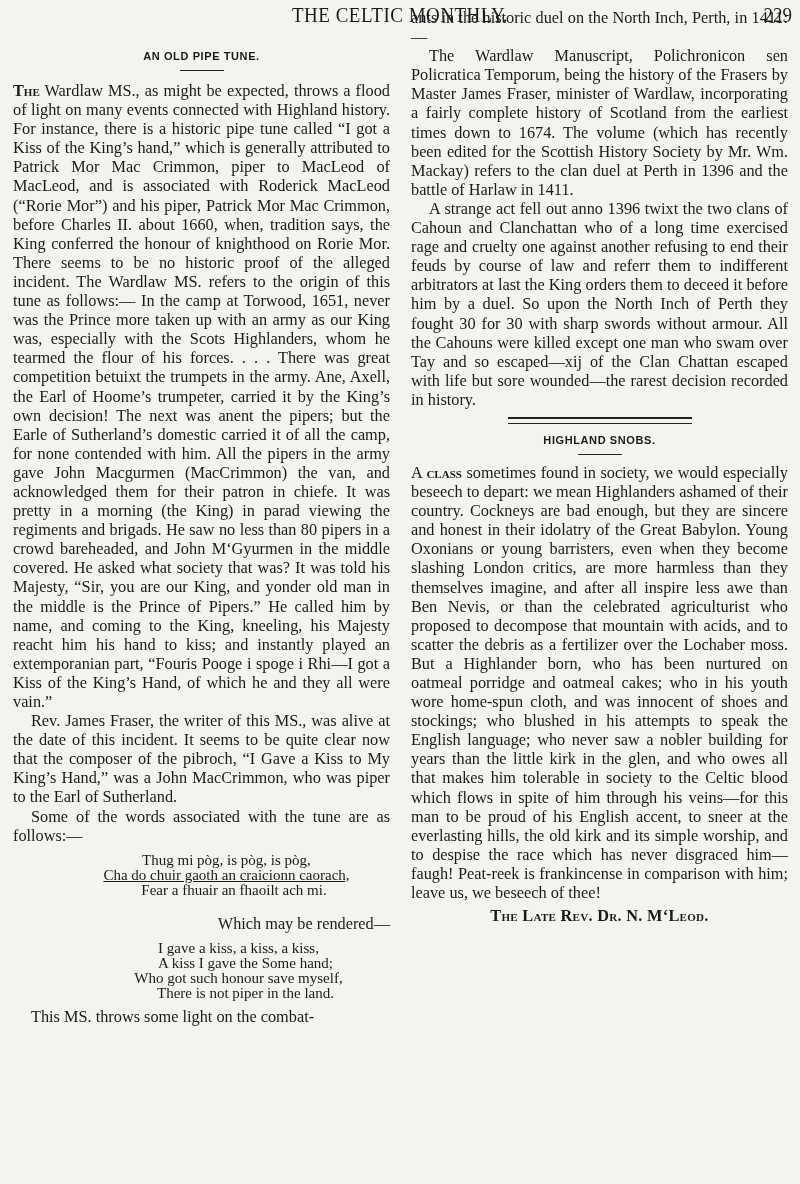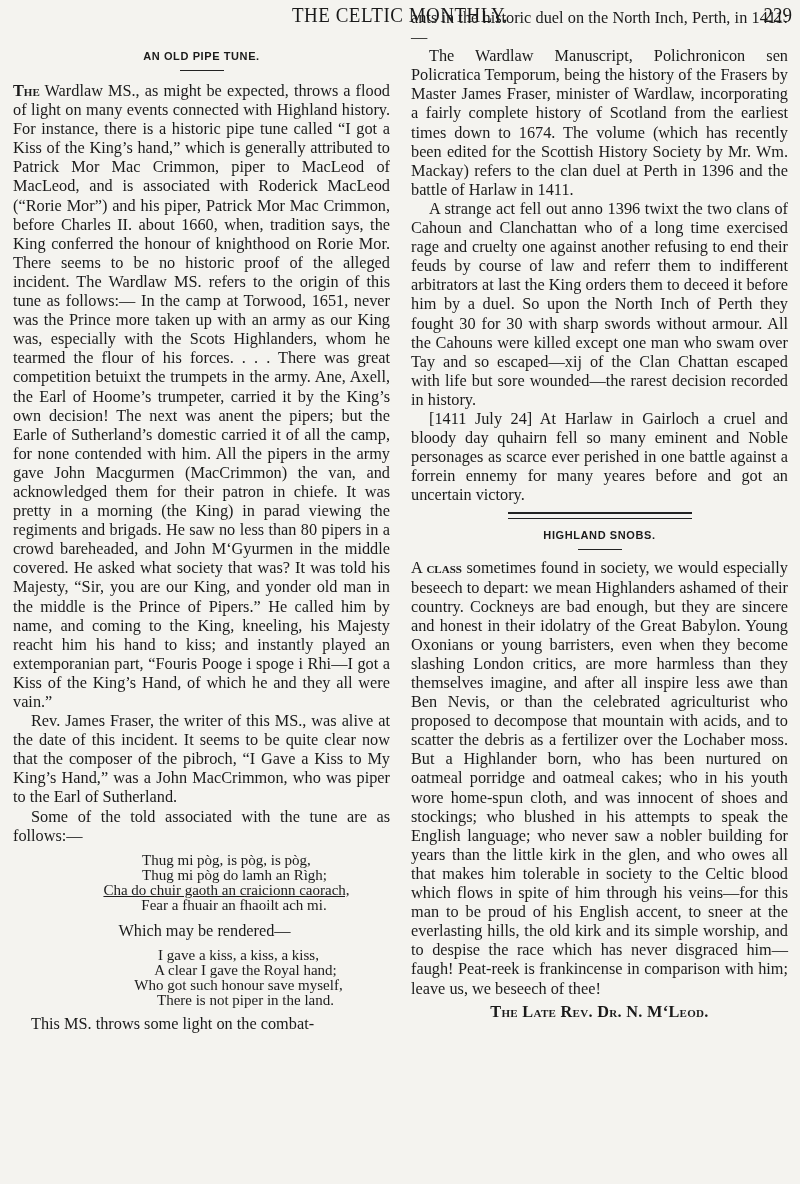--- a/index.html
+++ b/index.html
@@ -54,67 +54,65 @@
   }
   .verse .line { display: block; white-space: nowrap; }
   .v1 .l0 { padding-left: 50px; }
   .v1 .l1 { padding-left: 66px; }
   .v1 .l2 { padding-left: 50px; text-decoration: underline; }
   .v1 .l3 { padding-left: 65px; }
   .v2 .l0 { padding-left: 74px; }
   .v2 .l1 { padding-left: 88px; }
   .v2 .l2 { padding-left: 74px; }
   .v2 .l3 { padding-left: 88px; }
-  .which { margin-top: 8px; text-align: center; padding-left: 6px; }
+  .which { margin-top: 16px; text-align: right; padding-left: 6px; }
   .signature {
     text-align: center; font-variant: small-caps; padding-right: 0;
     letter-spacing: 0.3px; margin-top: 4px; font-weight: bold;
   }
 </style>
 </head>
 <body>
 
 <div class="page-header">
   <div class="running-title">THE CELTIC MONTHLY.</div>
   <div class="page-number">229</div>
 </div>
 
 <div class="col col-left">
   <h2 class="heading heading-left">AN OLD PIPE TUNE.</h2>
   <div class="short-rule"></div>
 
   <p><span class="smallcaps">The</span><span> Wardlaw MS., as might be expected, throws a flood of light on many events connected with Highland history. For instance, there is a historic pipe tune called “I got a Kiss of the King’s hand,” which is generally attributed to Patrick Mor Mac Crimmon, piper to MacLeod of MacLeod, and is associated with Roderick MacLeod (“Rorie Mor”) and his piper, Patrick Mor Mac Crimmon, before Charles II. about 1660, when, tradition says, the King conferred the honour of knighthood on Rorie Mor. There seems to be no historic proof of the alleged incident. The Wardlaw MS. refers to the origin of this tune as follows:— In the camp at Torwood, 1651, never was the Prince more taken up with an army as our King was, especially with the Scots Highlanders, whom he tearmed the flour of his forces. . . . There was great competition betuixt the trumpets in the army. Ane, Axell, the Earl of Hoome’s trumpeter, carried it by the King’s own decision! The next was anent the pipers; but the Earle of Sutherland’s domestic carried it of all the camp, for none contended with him. All the pipers in the army gave John Macgurmen (MacCrimmon) the van, and acknowledged them for their patron in chiefe. It was pretty in a morning (the King) in parad viewing the regiments and brigads. He saw no less than 80 pipers in a crowd bareheaded, and John M‘Gyurmen in the middle covered. He asked what society that was? It was told his Majesty, “Sir, you are our King, and yonder old man in the middle is the Prince of Pipers.” He called him by name, and coming to the King, kneeling, his Majesty reacht him his hand to kiss; and instantly played an extemporanian part, “Fouris Pooge i spoge i Rhi—I got a Kiss of the King’s Hand, of which he and they all were vain.”</span></p>
 
   <p class="indent">Rev. James Fraser, the writer of this MS., was alive at the date of this incident. It seems to be quite clear now that the composer of the pibroch, “I Gave a Kiss to My King’s Hand,” was a John MacCrimmon, who was piper to the Earl of Sutherland.</p>
-  <p class="indent">Some of the told associated with the tune are as follows:—</p>
+  <p class="indent">Some of the words associated with the tune are as follows:—</p>
 
   <div class="verse v1">
     <span class="line l0">Thug mi pòg, is pòg, is pòg,</span>
-    <span class="line l1">Thug mi pòg do lamh an Rìgh;</span>
     <span class="line l2">Cha do chuir gaoth an craicionn caorach,</span>
     <span class="line l3">Fear a fhuair an fhaoilt ach mi.</span>
   </div>
 
   <p class="which">Which may be rendered—</p>
 
   <div class="verse v2">
     <span class="line l0">I gave a kiss, a kiss, a kiss,</span>
-    <span class="line l1">A clear I gave the Royal hand;</span>
+    <span class="line l1">A kiss I gave the Some hand;</span>
     <span class="line l2">Who got such honour save myself,</span>
     <span class="line l3">There is not piper in the land.</span>
   </div>
 
   <p class="indent" style="text-align:left">This MS. throws some light on the combat-</p>
 </div>
 
 <div class="col col-right">
   <p>ants in the historic duel on the North Inch, Perth, in 1411:—</p>
   <p class="indent">The Wardlaw Manuscript, Polichronicon sen Policratica Temporum, being the history of the Frasers by Master James Fraser, minister of Wardlaw, incorporating a fairly complete history of Scotland from the earliest times down to 1674. The volume (which has recently been edited for the Scottish History Society by Mr. Wm. Mackay) refers to the clan duel at Perth in 1396 and the battle of Harlaw in 1411.</p>
   <p class="indent">A strange act fell out anno 1396 twixt the two clans of Cahoun and Clanchattan who of a long time exercised rage and cruelty one against another refusing to end their feuds by course of law and referr them to indifferent arbitrators at last the King orders them to deceed it before him by a duel. So upon the North Inch of Perth they fought 30 for 30 with sharp swords without armour. All the Cahouns were killed except one man who swam over Tay and so escaped—xij of the Clan Chattan escaped with life but sore wounded—the rarest decision recorded in history.</p>
-  <p class="indent">[1411 July 24] At Harlaw in Gairloch a cruel and bloody day quhairn fell so many eminent and Noble personages as scarce ever perished in one battle against a forrein ennemy for many yeares before and got an uncertain victory.</p>
 
   <div class="double-rule"></div>
   <h2 class="heading">HIGHLAND SNOBS.</h2>
   <div class="short-rule" style="width:44px;margin-top:4px;margin-bottom:8px"></div>
 
   <p><span>A</span> <span class="smallcaps">class</span><span> sometimes found in society, we would especially beseech to depart: we mean Highlanders ashamed of their country. Cockneys are bad enough, but they are sincere and honest in their idolatry of the Great Babylon. Young Oxonians or young barristers, even when they become slashing London critics, are more harmless than they themselves imagine, and after all inspire less awe than Ben Nevis, or than the celebrated agriculturist who proposed to decompose that mountain with acids, and to scatter the debris as a fertilizer over the Lochaber moss. But a Highlander born, who has been nurtured on oatmeal porridge and oatmeal cakes; who in his youth wore home-spun cloth, and was innocent of shoes and stockings; who blushed in his attempts to speak the English language; who never saw a nobler building for years than the little kirk in the glen, and who owes all that makes him tolerable in society to the Celtic blood which flows in spite of him through his veins—for this man to be proud of his English accent, to sneer at the everlasting hills, the old kirk and its simple worship, and to despise the race which has never disgraced him—faugh! Peat-reek is frankincense in comparison with him; leave us, we beseech of thee!</span></p>
 
   <p class="signature">The Late Rev. Dr. N. M‘Leod.</p>
 </div>
 

